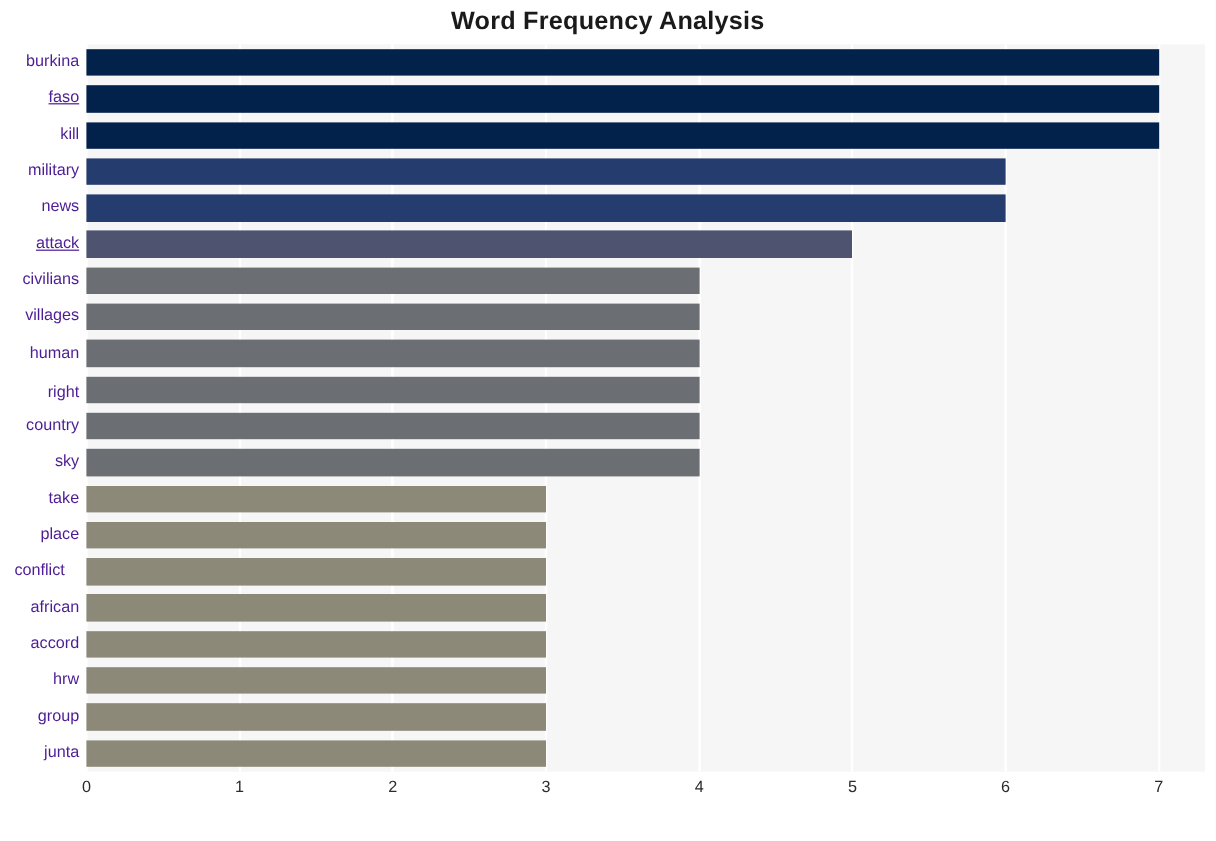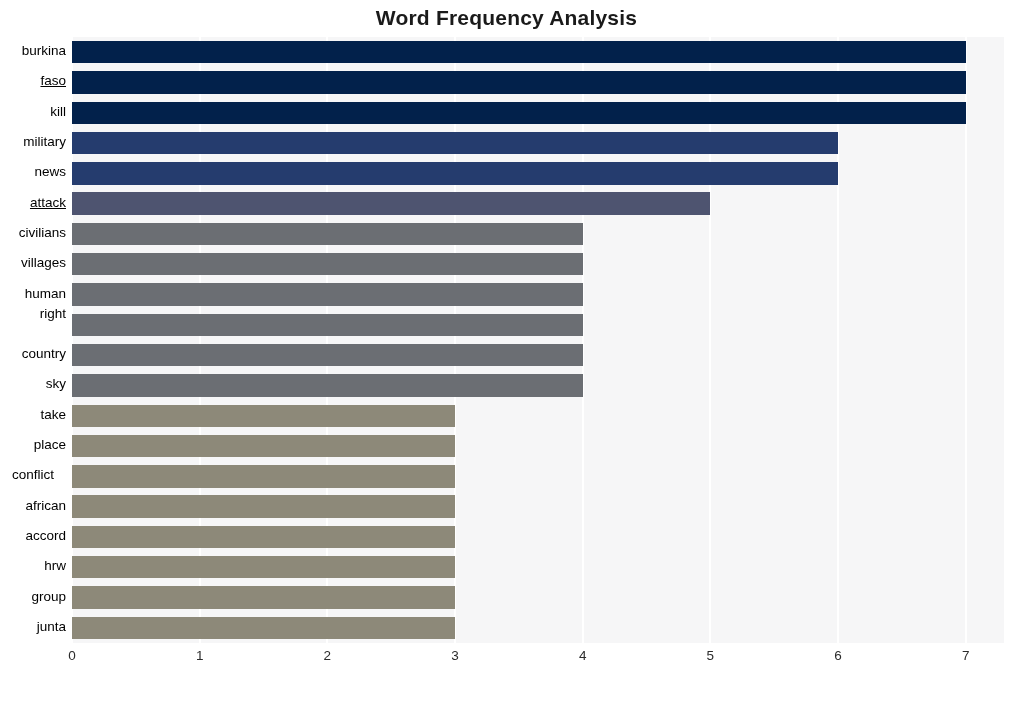--- a/index.html
+++ b/index.html
@@ -79,21 +79,21 @@
     top: 37px;
     width: 66px;
     height: 606px;
   }
   .y-tick-label {
     position: absolute;
     right: 0;
     width: 66px;
     text-align: right;
     font-size: 13.5px;
-    color: #000000;
+    color: #4c1d95;
     white-space: nowrap;
   }
 
   
   #x-axis {
     position: absolute;
     left: 72px;
     top: 643px;
     width: 932px;
     height: 30px;
@@ -162,21 +162,21 @@
   <div id="y-axis">
       <div class="y-tick-label" style="top: 6.15px;">burkina</div>
       <div class="y-tick-label" style="top: 36.45px; text-decoration: underline;">faso</div>
       <div class="y-tick-label" style="top: 66.75px;">kill</div>
       <div class="y-tick-label" style="top: 97.05px; margin-left: 27px;">military</div>
       <div class="y-tick-label" style="top: 127.35px;">news</div>
       <div class="y-tick-label" style="top: 157.65px; text-decoration: underline;">attack</div>
       <div class="y-tick-label" style="top: 187.95px;">civilians</div>
       <div class="y-tick-label" style="top: 218.25px;">villages</div>
       <div class="y-tick-label" style="top: 248.55px;">human</div>
-      <div class="y-tick-label" style="top: 269px;">right</div>
+      <div class="y-tick-label" style="top: 282px;">right</div>
       <div class="y-tick-label" style="top: 309.15px;">country</div>
       <div class="y-tick-label" style="top: 339.45px;">sky</div>
       <div class="y-tick-label" style="top: 370px;">take</div>
       <div class="y-tick-label" style="top: 400.05px;">place</div>
       <div class="y-tick-label" style="top: 430.35px; text-align: center;">conflict</div>
       <div class="y-tick-label" style="top: 460.65px; padding-left: 17px;">african</div>
       <div class="y-tick-label" style="top: 490.95px;">accord</div>
       <div class="y-tick-label" style="top: 521.25px;">hrw</div>
       <div class="y-tick-label" style="top: 551.55px;">group</div>
       <div class="y-tick-label" style="top: 581.85px;">junta</div>

